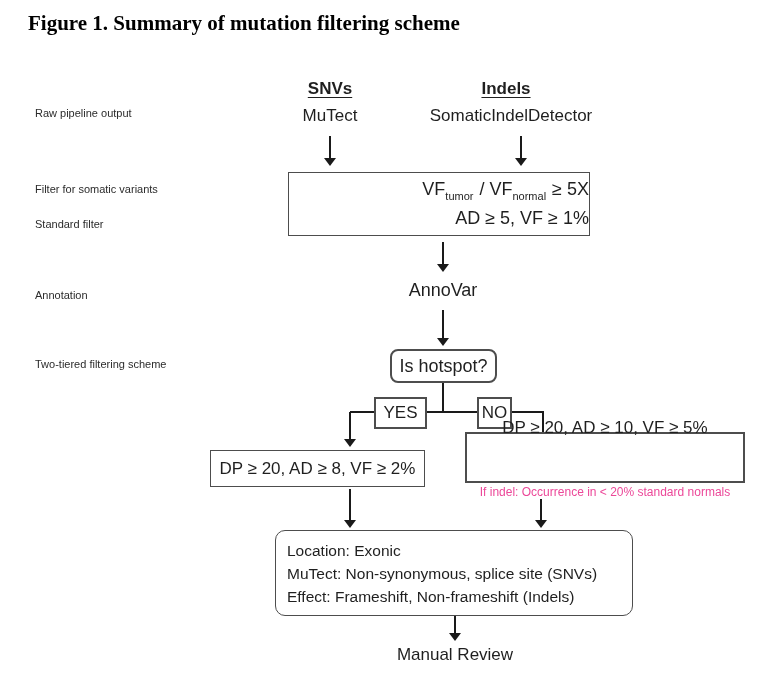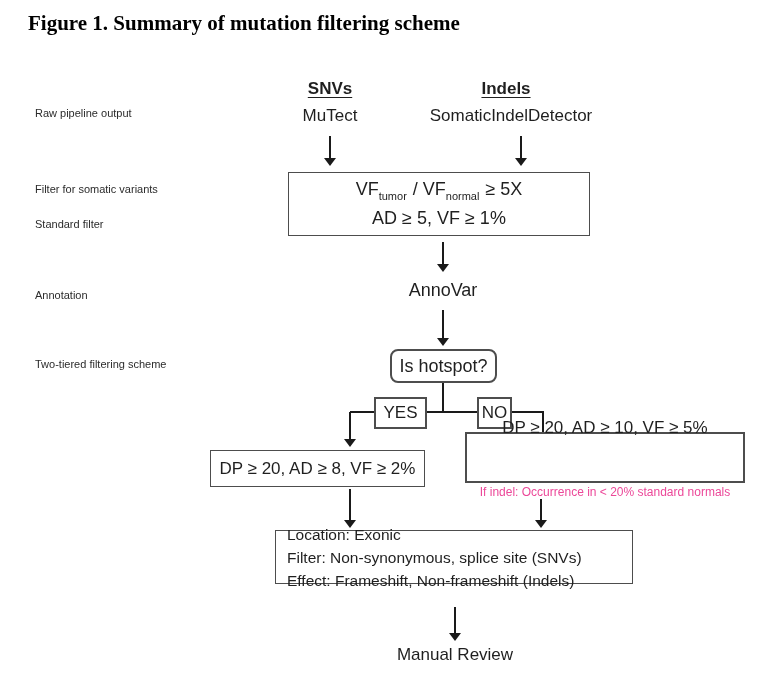--- a/index.html
+++ b/index.html
@@ -76,21 +76,21 @@
 
   <div class="varrow" style="left:324px;top:136px;height:30px;">
       <div class="shaft"></div>
       <div class="head"></div>
     </div>
   <div class="varrow" style="left:515px;top:136px;height:30px;">
       <div class="shaft"></div>
       <div class="head"></div>
     </div>
 
-  <div class="box thin" style="left:288px;top:172px;width:302px;height:64px;">
+  <div class="box thin" style="left:288px;top:172px;width:302px;height:64px;align-items:flex-end;">
     <div class="bigline"><span>VF</span><sub class="fsub">tumor</sub><span class="gap-l">/ VF</span><sub class="fsub">normal</sub><span class="gap-l">≥ 5X</span></div>
     <div class="bigline">AD ≥ 5, VF ≥ 1%</div>
   </div>
 
   <div class="varrow" style="left:437px;top:242px;height:30px;">
       <div class="shaft"></div>
       <div class="head"></div>
     </div>
 
   <div class="abs nodetext" style="left:443px;top:280px;font-size:18px;">AnnoVar</div>
@@ -134,23 +134,23 @@
 
   <div class="varrow" style="left:344px;top:489px;height:39px;">
       <div class="shaft"></div>
       <div class="head"></div>
     </div>
   <div class="varrow" style="left:535px;top:499px;height:29px;">
       <div class="shaft"></div>
       <div class="head"></div>
     </div>
 
-  <div class="box thin annbox" style="left:275px;top:530px;width:358px;height:54px;">
+  <div class="box thin annbox" style="left:275px;top:530px;width:358px;height:86px;border-radius:10px;">
     <div class="annline">Location: Exonic</div>
-    <div class="annline">Filter: Non-synonymous, splice site (SNVs)</div>
+    <div class="annline">MuTect: Non-synonymous, splice site (SNVs)</div>
     <div class="annline">Effect: Frameshift, Non-frameshift (Indels)</div>
   </div>
 
   <div class="varrow" style="left:449px;top:607px;height:34px;">
       <div class="shaft"></div>
       <div class="head"></div>
     </div>
 
   <div class="abs nodetext" style="left:455px;top:645px;">Manual Review</div>
 

